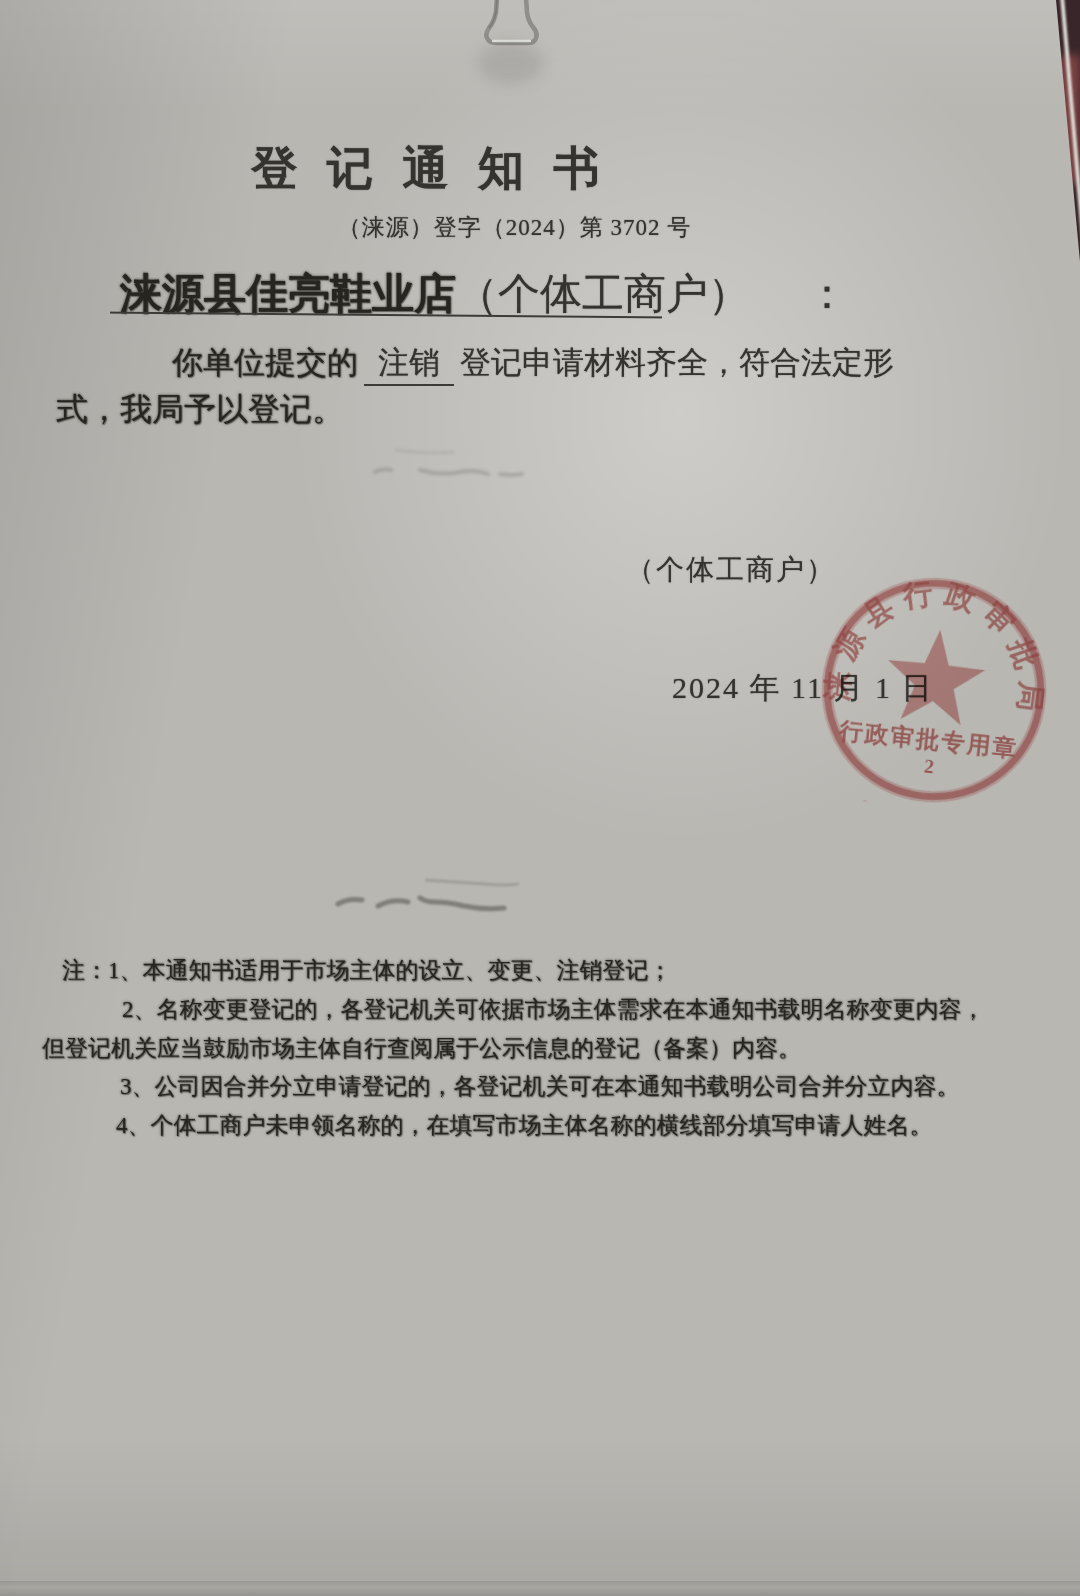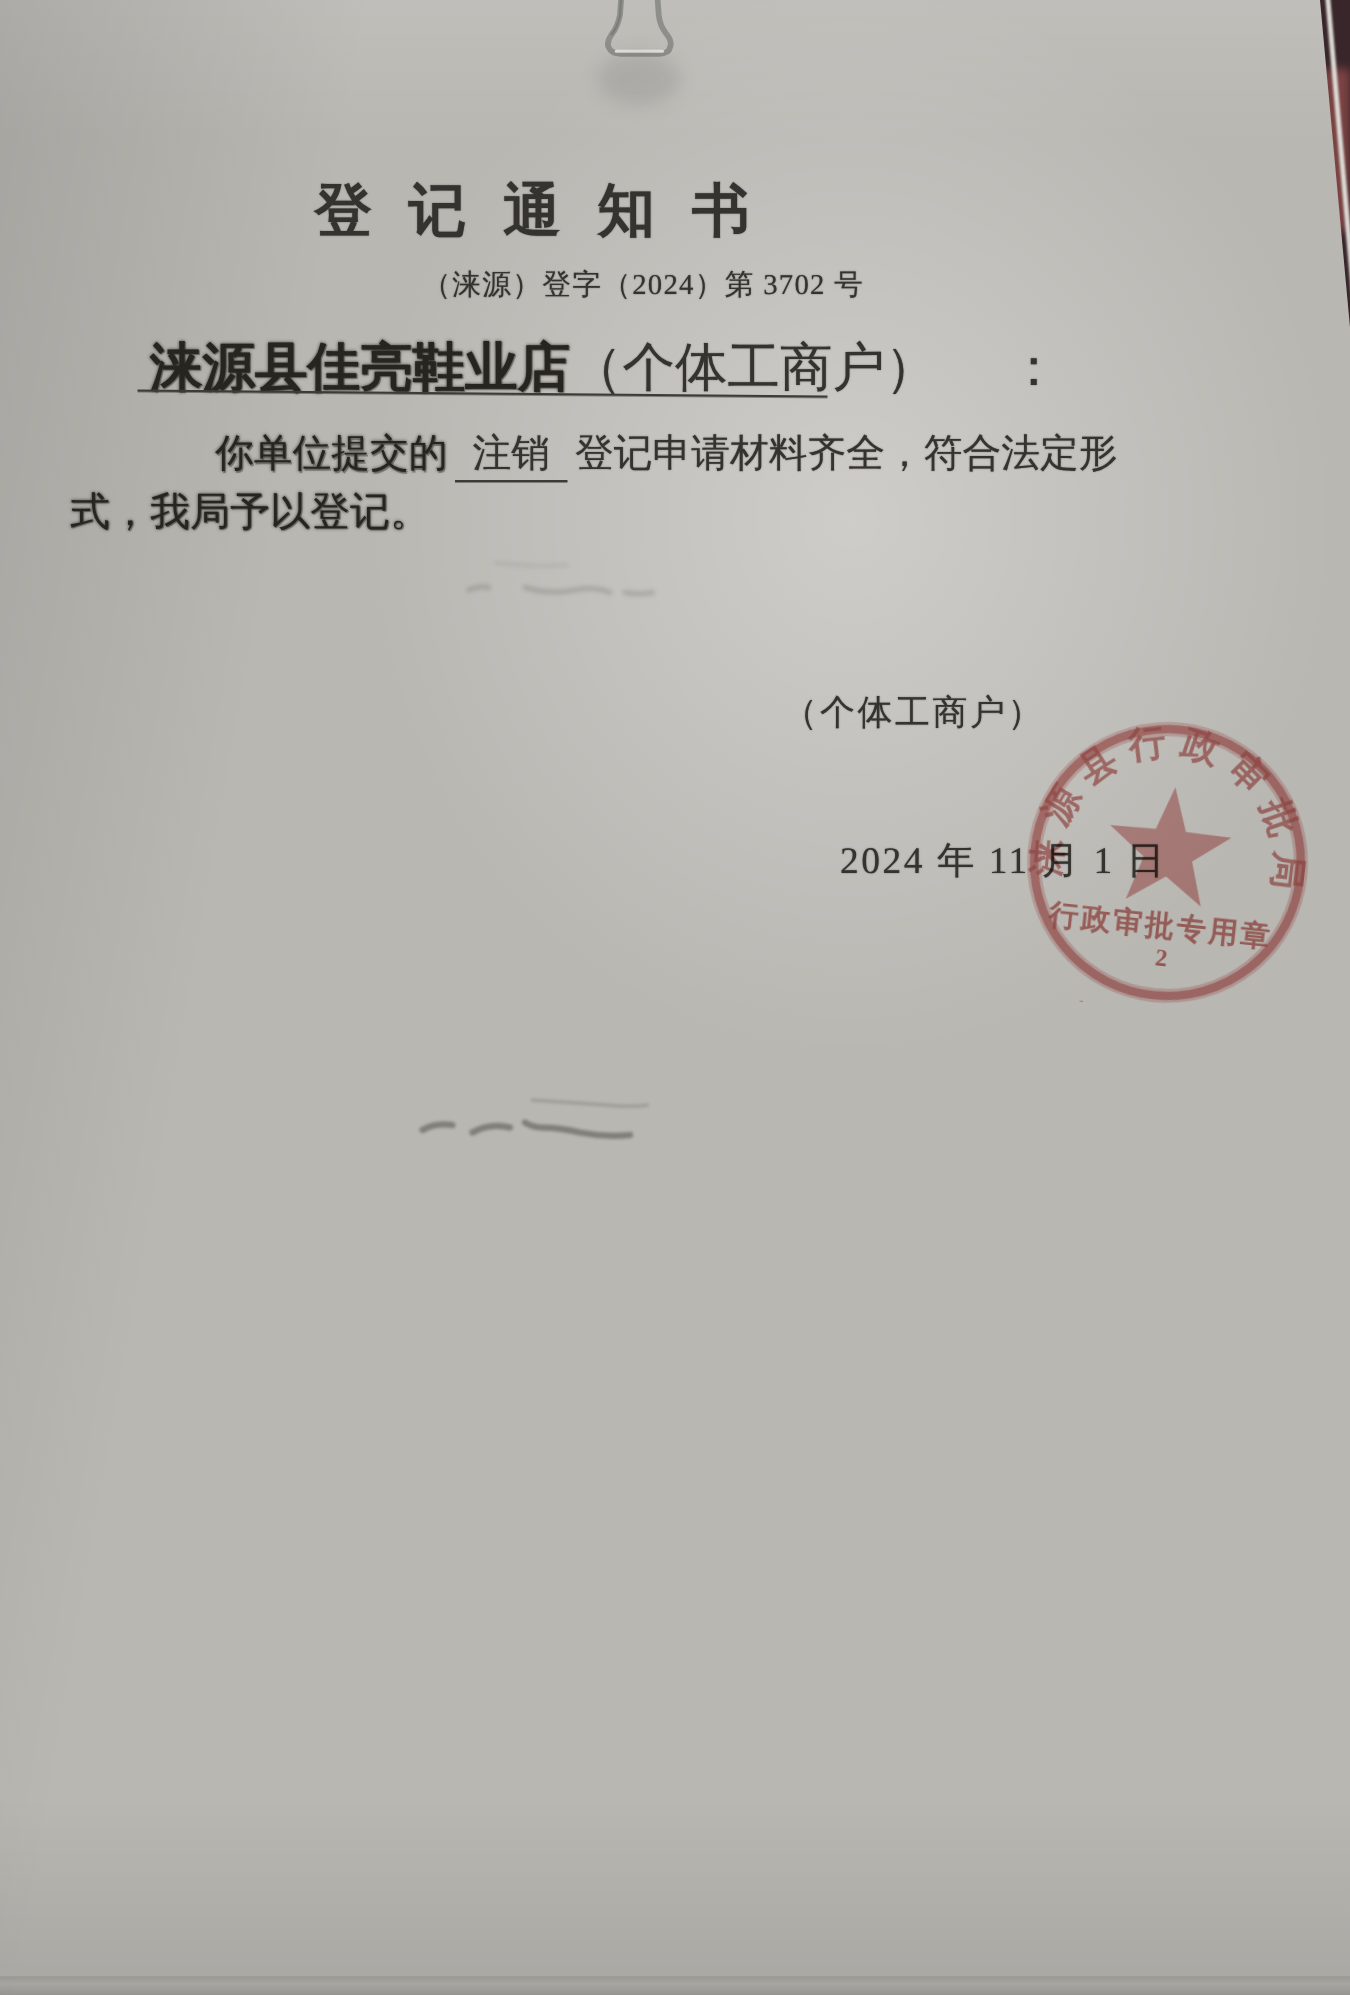--- a/index.html
+++ b/index.html
@@ -118,20 +118,27 @@
       <text font-size="29" letter-spacing="9" fill="rgba(186,80,78,0.72)" font-weight="bold">
         <textPath href="#arcTop" startOffset="50%" text-anchor="middle">涞源县行政审批局</textPath>
       </text>
       <text x="115" y="172" font-size="23" letter-spacing="2" text-anchor="middle" fill="rgba(186,80,78,0.80)" font-weight="bold">行政审批专用章</text>
       <text x="118" y="196" font-size="19" text-anchor="middle" fill="rgba(186,80,78,0.85)" font-weight="bold">2</text>
       <text font-size="13" letter-spacing="4" fill="rgba(186,80,78,0.78)">
         <textPath href="#arcBottom" startOffset="50%" text-anchor="middle">1308308801187</textPath>
       </text>
     </svg>
 
+    <div class="abs notes">
+      <div class="n0 smudge">注：1、本通知书适用于市场主体的设立、变更、注销登记；</div>
+      <div class="n1 smudge">2、名称变更登记的，各登记机关可依据市场主体需求在本通知书载明名称变更内容，</div>
+      <div class="n2 smudge">但登记机关应当鼓励市场主体自行查阅属于公示信息的登记（备案）内容。</div>
+      <div class="n3 smudge">3、公司因合并分立申请登记的，各登记机关可在本通知书载明公司合并分立内容。</div>
+      <div class="n4 smudge">4、个体工商户未申领名称的，在填写市场主体名称的横线部分填写申请人姓名。</div>
+    </div>
 
     <div class="bottom-page-edge"></div>
   </div>
 
   <div class="paper-edge-highlight"></div>
 
   <div class="clip-wrap">
     <div class="clip-shadow"></div>
     <svg width="110" height="120" viewBox="0 0 110 120">
       <path d="M37 -2 L36 12 Q34 22 29 28 Q25 34 27 38 Q29 43 37 43 L67 43 Q75 43 76 38 Q78 33 73 27 Q68 21 67 12 L66 -2" fill="none" stroke="#8e8e8a" stroke-width="4.6" stroke-linecap="round"></path>

